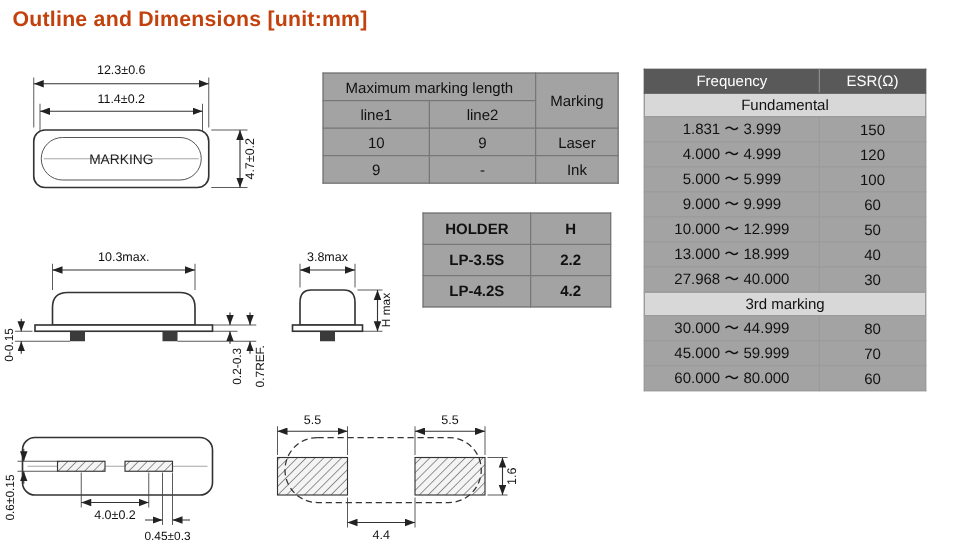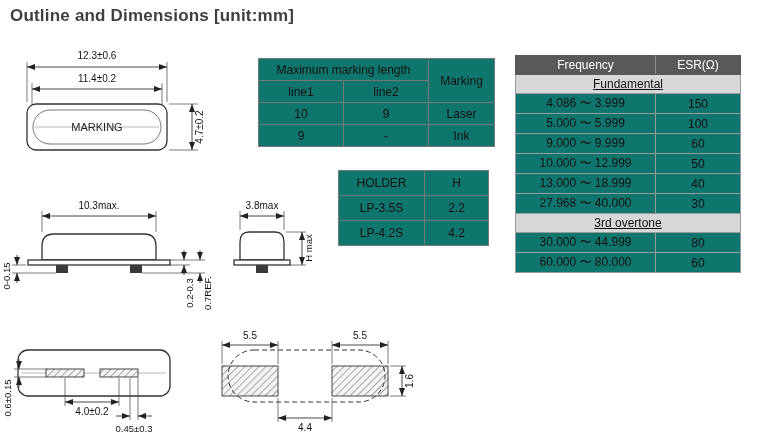--- a/index.html
+++ b/index.html
@@ -1,35 +1,35 @@
 <!DOCTYPE html>
 <html><head>
 <meta charset="utf-8">
 <style>
   html,body{margin:0;padding:0;background:#fff;}
   .page{position:relative;width:765px;height:439px;background:#fff;font-family:"Liberation Sans",sans-serif;overflow:hidden;}
-  .title{position:absolute;left:10px;top:6px;font-size:17px;font-weight:700;color:#404040;letter-spacing:.2px;}
+  .title{position:absolute;left:10px;top:6px;font-size:17px;font-weight:700;color:#c2410c;letter-spacing:.2px;}
   svg.drawing{position:absolute;overflow:visible;}
   .part{fill:#fff;stroke:#333;stroke-width:1.3;}
   .thin{fill:none;stroke:#555;stroke-width:.8;}
   .cl{stroke:#888;stroke-width:.6;}
   .ext{stroke:#444;stroke-width:.7;fill:none;}
   .dl{stroke:#333;stroke-width:.9;fill:none;}
   .dim{font-size:10px;fill:#111;text-anchor:middle;font-family:"Liberation Sans",sans-serif;}
   .sm{font-size:9.5px;}
   .lbl{font-size:11px;fill:#222;text-anchor:middle;font-family:"Liberation Sans",sans-serif;}
   .pad{fill:url(#hatch);stroke:#333;stroke-width:.9;}
   .stub{fill:#3a3a3a;stroke:none;}
-  table.grid{position:absolute;border-collapse:collapse;background:#0f766e;font-size:12px;color:#111;table-layout:fixed;}
+  table.grid{position:absolute;border-collapse:collapse;background:#a3a3a3;font-size:12px;color:#111;table-layout:fixed;}
   table.grid td{border:1px solid #777;text-align:center;vertical-align:middle;padding:1px 4px;height:19px;overflow:hidden;}
-  table.hd td{height:22px;}
+  table.hd td{height:22px;font-weight:bold;}
   table.esr td{border-color:#9b9b9b;height:16px;margin-left:26px;}
   tr.esr-head td{background:#595959;color:#fff;border:1px solid #595959;border-right-color:#8a8a8a;font-size:12px;}
   tr.esr-head td:last-child{border-right-color:#595959;}
-  tr.esr-sub td{background:#d8d8d8;text-decoration:underline;}
+  tr.esr-sub td{background:#d8d8d8;}
 </style>
 </head>
 <body>
 
 <div class="page">
 
   <div class="title">Outline and Dimensions [unit:mm]</div>
 
   <svg width="0" height="0" style="position:absolute">
     <defs>
@@ -219,22 +219,26 @@
       </colgroup>
     <tbody>
         <tr class="esr-head">
       <td>Frequency</td>
       <td>ESR(Ω)</td>
     </tr>
     <tr class="esr-sub">
       <td colspan="2">Fundamental</td>
     </tr>
     <tr>
-      <td>4.086 〜 3.999</td>
+      <td>1.831 〜 3.999</td>
       <td>150</td>
+    </tr>
+    <tr>
+      <td>4.000 〜 4.999</td>
+      <td>120</td>
     </tr>
     <tr>
       <td>5.000 〜 5.999</td>
       <td>100</td>
     </tr>
     <tr>
       <td>9.000 〜 9.999</td>
       <td>60</td>
     </tr>
     <tr>
@@ -243,26 +247,30 @@
     </tr>
     <tr>
       <td>13.000 〜 18.999</td>
       <td>40</td>
     </tr>
     <tr>
       <td>27.968 〜 40.000</td>
       <td>30</td>
     </tr>
     <tr class="esr-sub">
-      <td colspan="2">3rd overtone</td>
+      <td colspan="2">3rd marking</td>
     </tr>
     <tr>
       <td>30.000 〜 44.999</td>
       <td>80</td>
     </tr>
     <tr>
+      <td>45.000 〜 59.999</td>
+      <td>70</td>
+    </tr>
+    <tr>
       <td>60.000 〜 80.000</td>
       <td>60</td>
     </tr>
   </tbody>
     </table>
 
 </div>
 
 </body></html>

